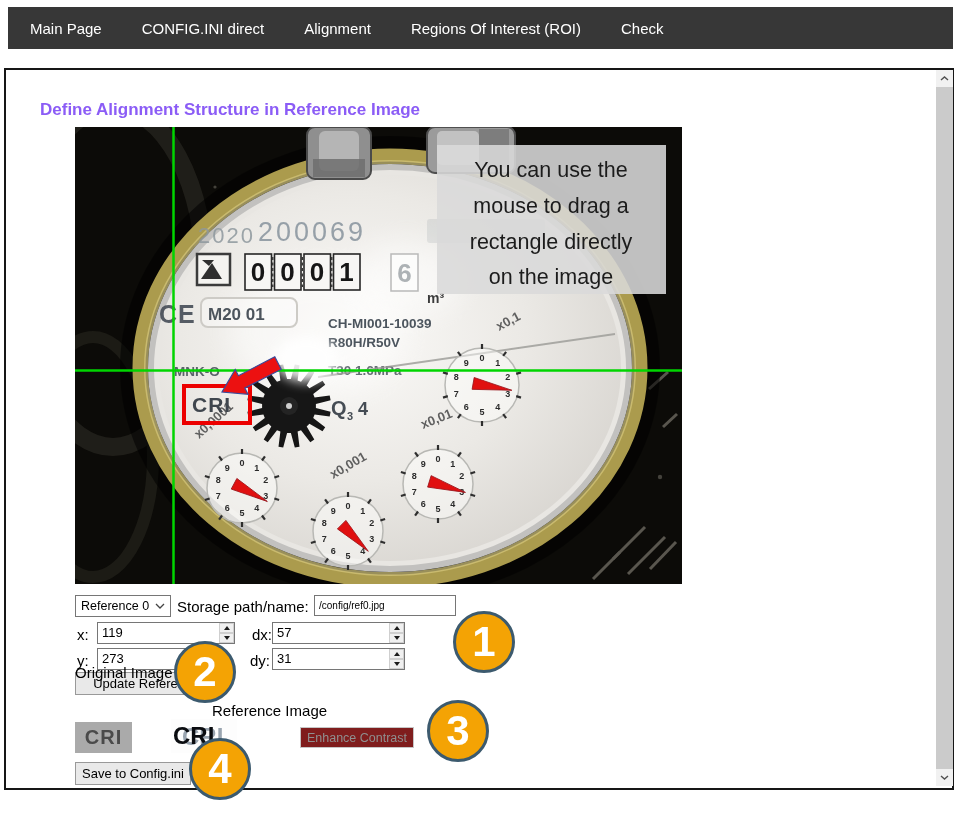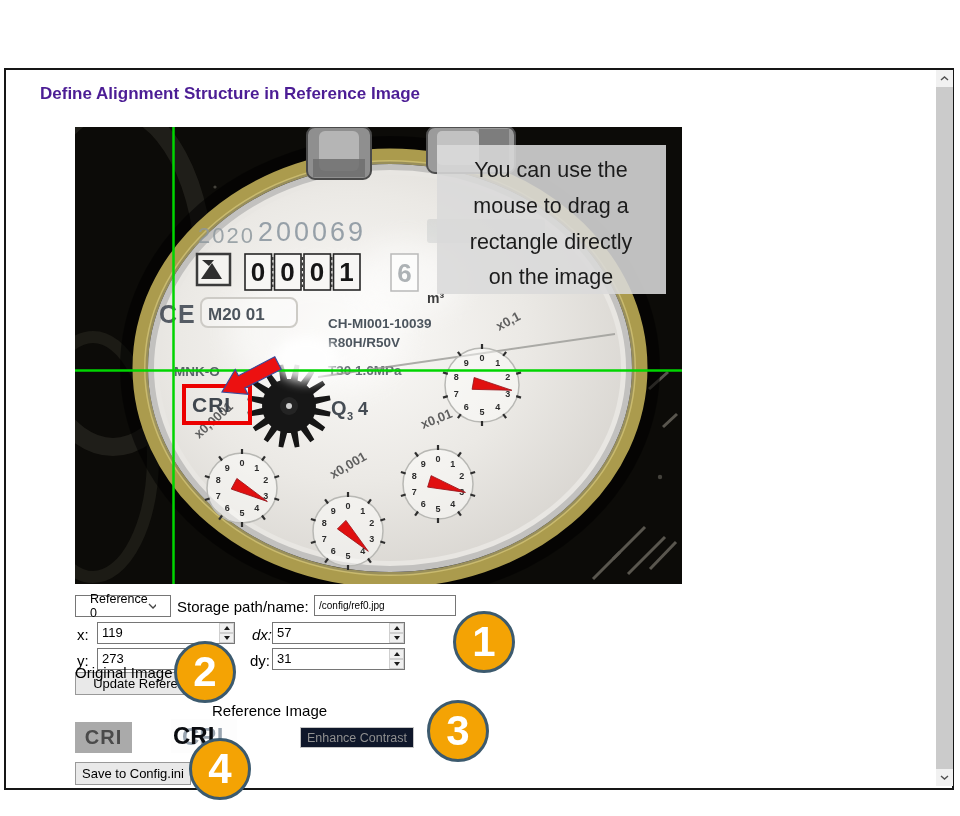--- a/index.html
+++ b/index.html
@@ -5,45 +5,45 @@
   html,body{margin:0;padding:0;background:#fff;}
   .screen{position:relative;width:960px;height:816px;background:#fff;overflow:hidden;
           font-family:"Liberation Sans",sans-serif;}
   
   .nav{position:absolute;left:8px;top:7px;width:945px;height:42px;background:#373737;
        display:flex;align-items:center;padding-left:22px;gap:40px;box-sizing:border-box;z-index:4;}
   .nav .navitem{color:#fff;font-size:15px;cursor:pointer;white-space:nowrap;}
   
   .frame{position:absolute;left:4px;top:68px;width:950px;height:722px;border:2px solid #161616;
          background:#fff;box-sizing:border-box;z-index:1;}
-  .heading{position:absolute;left:40px;top:84px;font-size:17px;font-weight:bold;color:#4c1d95;z-index:2;}
+  .heading{position:absolute;left:40px;top:100px;font-size:17px;font-weight:bold;color:#8b5cf6;z-index:2;}
   .meter{position:absolute;left:75px;top:127px;width:607px;height:457px;z-index:2;display:block;}
   
   .abs{position:absolute;z-index:3;}
   .lbl{font-size:15px;color:#000;}
   .small-lbl{font-size:15px;color:#000;}
   .sel{left:75px;top:595px;width:96px;height:22px;border:1px solid #767676;background:#fff;
        font-size:12.5px;display:flex;align-items:center;justify-content:space-between;
-       padding:0 14px;box-sizing:border-box;cursor:pointer;}
+       padding:0 5px;box-sizing:border-box;cursor:pointer;}
   .inputbox{border:1px solid #767676;font-family:"Liberation Sans",sans-serif;font-size:10px;
             padding:0 4px;box-sizing:border-box;background:#fff;color:#000;}
   .numwrap{height:22px;}
   .numwrap input{width:100%;height:100%;border:1px solid #767676;font-family:"Liberation Sans",sans-serif;
             font-size:13px;padding:0 18px 1px 4px;box-sizing:border-box;}
   .spin{position:absolute;right:1px;top:1px;width:15px;height:20px;display:flex;flex-direction:column;}
   .sbtn{flex:1;background:#f0f0f0;border:1px solid #cfcfcf;display:flex;align-items:center;
         justify-content:center;cursor:pointer;box-sizing:border-box;}
   .tri-up{width:0;height:0;border-left:3.5px solid transparent;border-right:3.5px solid transparent;
           border-bottom:4.5px solid #1c1c1c;}
   .tri-dn{width:0;height:0;border-left:3.5px solid transparent;border-right:3.5px solid transparent;
           border-top:4.5px solid #1c1c1c;}
   .btn{background:#e9e9e9;border:1px solid #999;font-family:"Liberation Sans",sans-serif;
        font-size:13px;color:#000;display:flex;align-items:center;justify-content:center;
        cursor:pointer;box-sizing:border-box;}
-  .btn.disabled{background:#0f172a;border-color:#c6c6c6;color:#8f8f8f;}
+  .btn.disabled{background:#7f1d1d;border-color:#c6c6c6;color:#8f8f8f;}
   
   .thumb-orig{left:75px;top:722px;width:57px;height:31px;background:#aaa;display:flex;
         align-items:center;justify-content:center;color:#4a4a4a;font-weight:bold;font-size:20px;
         letter-spacing:1px;filter:blur(0.4px);}
   .thumb-ref{left:171px;top:719px;width:66px;height:34px;background:#fdfdfd;}
   .thumb-ref .ghost{position:absolute;left:11px;top:4px;color:#9aa5b0;font-size:24px;font-weight:bold;}
   .thumb-ref .main{position:absolute;left:2px;top:3px;color:#0a0c10;font-size:24px;font-weight:bold;}
   
   .callout{position:absolute;width:62px;height:62px;border-radius:50%;background:#F4A304;
            border:3.5px solid #3c5a6e;box-sizing:border-box;color:#fff;font-size:42px;font-weight:600;
@@ -54,20 +54,27 @@
   .sb-btn{position:absolute;left:0;width:17px;height:17px;background:#f1f1f1;display:flex;
           align-items:center;justify-content:center;cursor:pointer;}
   .sb-up{top:0;} .sb-down{bottom:0;}
   .sb-thumb{position:absolute;left:0;top:17px;width:17px;height:682px;background:#cbcbcb;cursor:pointer;}
 </style>
 </head>
 <body>
 
 <div class="screen">
 
+  <div class="nav">
+    <span class="navitem">Main Page</span>
+    <span class="navitem">CONFIG.INI direct</span>
+    <span class="navitem">Alignment</span>
+    <span class="navitem">Regions Of Interest (ROI)</span>
+    <span class="navitem">Check</span>
+  </div>
 
   <div class="frame"></div>
   <div class="heading">Define Alignment Structure in Reference Image</div>
 
   <svg class="meter" viewBox="0 0 607 457">
     <defs>
       <radialGradient id="faceG" cx="42%" cy="42%" r="68%">
         <stop offset="0" stop-color="#fbfaf8"></stop>
           <stop offset="0.55" stop-color="#ebe9e5"></stop>
         <stop offset="1" stop-color="#d6d3ce"></stop>
@@ -304,21 +311,21 @@
     <input value="119" style="">
     <div class="spin">
       <div class="sbtn">
           <span class="tri-up"></span>
         </div>
       <div class="sbtn">
           <span class="tri-dn"></span>
         </div>
     </div>
   </div>
-  <div class="abs small-lbl" style="left:252px;top:626px;font-style:italic;">dx:</div>
+  <div class="abs small-lbl" style="left:252px;top:626px;">dx:</div>
   <div class="abs numwrap" style="left:272px;top:622px;width:133px;">
     <input value="57" style="">
     <div class="spin">
       <div class="sbtn">
           <span class="tri-up"></span>
         </div>
       <div class="sbtn">
           <span class="tri-dn"></span>
         </div>
     </div>

